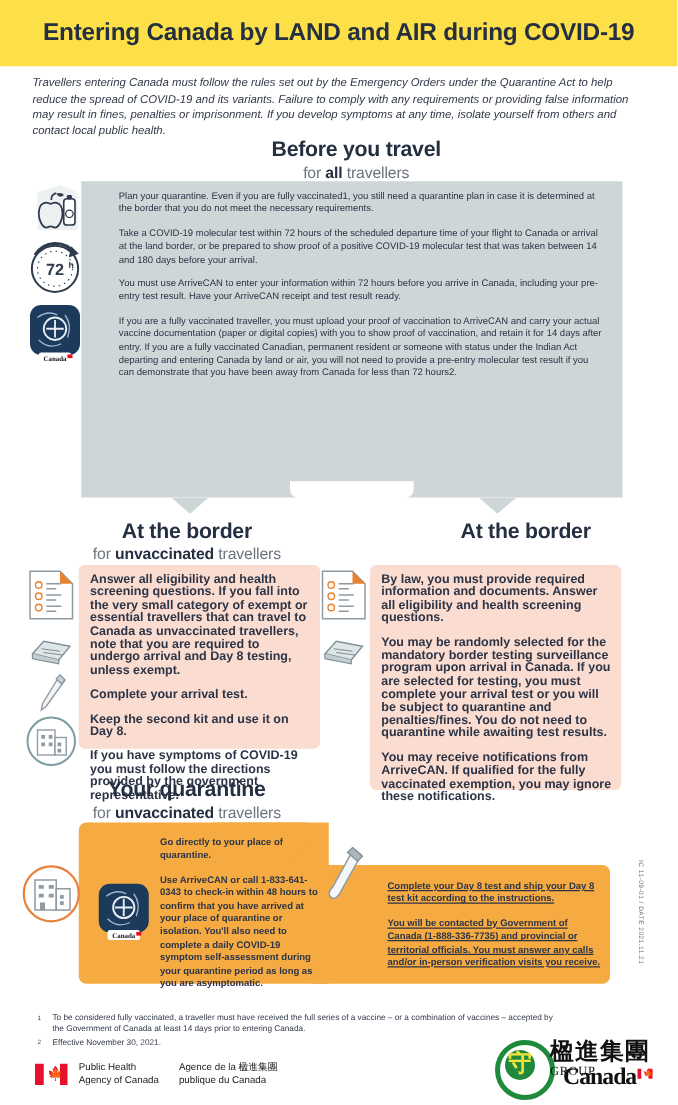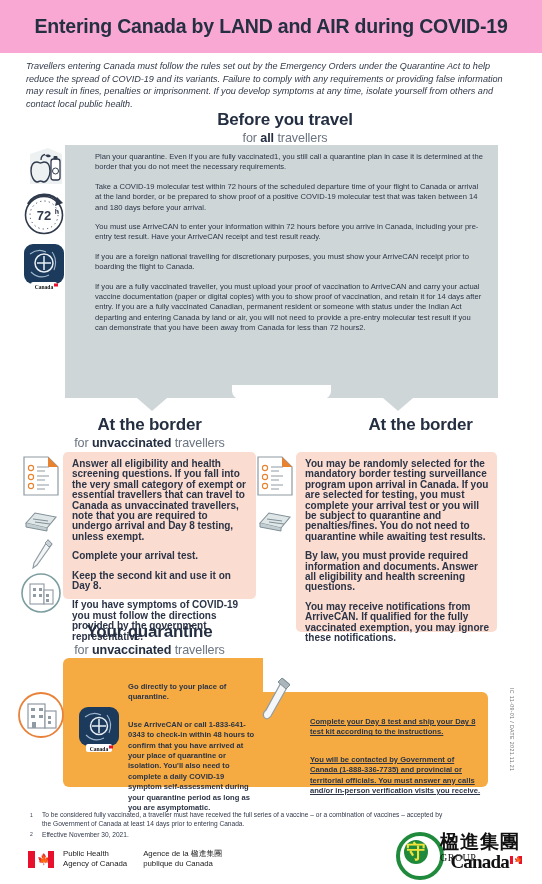--- a/index.html
+++ b/index.html
@@ -8,21 +8,21 @@
     background:#ffffff;
     font-family:"Liberation Sans", sans-serif;
     color:#2b3447;
     -webkit-font-smoothing:antialiased;
   }
   .page{position:relative;width:542px;height:884px;}
 
   
   .header-bar{
     position:absolute;left:0;top:0;width:542px;height:53px;
-    background:#f9a8d4;
+    background:#fde047;
     display:flex;align-items:center;justify-content:center;
   }
   .header-title{
     font-size:19.5px;font-weight:bold;color:#252f42;
     letter-spacing:-0.2px;text-align:center;
   }
 
   
   .intro{
     position:absolute;left:26px;top:60px;width:492px;
@@ -87,21 +87,21 @@
   }
   .orange-top-tab{
     position:absolute;left:170px;top:658px;width:75px;height:34px;
     background:#f5ab42;border-radius:0 0 22px 0;
   }
   .orange-right{
     position:absolute;left:245px;top:692px;width:243px;height:95px;
     background:#f5ab42;border-radius:0 6px 6px 6px;
   }
   .quar-txt{position:absolute;font-size:7.6px;line-height:10.4px;color:#2c3446;font-weight:bold;}
-  .quar-txt p{margin:17px 0 9px 0;}
+  .quar-txt p{margin:4px 0 9px 0;}
   #txt-quar-left{left:128px;top:665px;width:130px;}
   #txt-quar-right{left:310px;top:700px;width:172px;text-decoration:underline;}
 
   
   .footnotes{
     position:absolute;left:30px;top:810px;width:420px;
     font-size:6.6px;line-height:9.4px;color:#32394a;
   }
   .fn-row{display:flex;margin-bottom:1px;}
   .fn-num{width:12px;flex:0 0 12px;font-size:5px;padding-top:0.5px;text-align:left;}
@@ -195,24 +195,23 @@
     </div>
   </div>
 
   <div class="grey-box"></div>
   <div class="grey-notch"></div>
   <div class="grey-tail a"></div>
   <div class="grey-tail b"></div>
 
   <div class="grey-txt">
     <p>Plan your quarantine.
-Even if you are fully vaccinated1, you still call a quarantine plan in case it is determined at the border that you do not meet the necessary requirements.</p>
+Even if you are fully vaccinated1, you still need a quarantine plan in case it is determined at the border that you do not meet the necessary requirements.</p>
     <p>Take a COVID-19 molecular test within 72 hours of the scheduled departure time of your flight to Canada or arrival at the land border, or be prepared to show proof of a positive COVID-19 molecular test that was taken between 14 and 180 days before your arrival.</p>
     <p>You must use ArriveCAN to enter your information within 72 hours before you arrive in Canada, including your pre-entry test result. Have your ArriveCAN receipt and test result ready.</p>
-    <p>If you are a foreign national travelling for discretionary purposes, you must show your ArriveCAN receipt prior to boarding the flight to Canada.</p>
     <p>If you are a fully vaccinated traveller, you must upload your proof of vaccination to ArriveCAN and carry your actual vaccine documentation (paper or digital copies) with you to show proof of vaccination, and retain it for 14 days after entry. If you are a fully vaccinated Canadian, permanent resident or someone with status under the Indian Act departing and entering Canada by land or air, you will not need to provide a pre-entry molecular test result if you can demonstrate that you have been away from Canada for less than 72 hours2.</p>
   </div>
 
   <svg class="icon ic-apple" viewBox="0 0 44 40">
     <path d="M8 8 L26 2 L40 8 L40 38 L8 38 Z" fill="#eef1f2"></path>
     <path d="M15 16c-4 0-6 4-6 9s3 11 6 11c1.5 0 2-1 3.5-1s2 1 3.5 1c3 0 6-6 6-11s-2-9-6-9c-1.6 0-2.4 1-3.5 1s-1.9-1-3.5-1z" fill="none" stroke="#2f3a4c" stroke-width="1.4"></path>
     <path d="M19 14c0-3 1.5-5 4-5.5" fill="none" stroke="#2f3a4c" stroke-width="1.3"></path>
     <path d="M23 9c2.5-1 5-0.5 6 1-1.5 1.8-4 2-6-1z" fill="#2f3a4c"></path>
     <rect x="29" y="13" width="9" height="21" rx="2.5" fill="#fff" stroke="#2f3a4c" stroke-width="1.3"></rect>
     <rect x="31.5" y="10" width="4" height="3.5" rx="1" fill="#2f3a4c"></rect>
@@ -279,22 +278,22 @@
     <path d="M13 16h3v3h-3z M19 16h3v3h-3z M13 22h3v3h-3z M19 22h3v3h-3z M26 22h3v3h-3z M26 27h3v3h-3z" fill="#8f9aa3"></path>
   </svg>
 
   <div id="sec-border-vax">
     <div class="sec-title">
       <div class="t1">At the border</div>
     </div>
   </div>
   <div class="pink-box" id="pink-vax"></div>
   <div class="col-txt" id="txt-vax">
+    <p>By law, you must provide required information and documents. Answer all eligibility and health screening questions.</p>
     <p>You may be randomly selected for the mandatory border testing surveillance program upon arrival in Canada. If you are selected for testing, you must complete your arrival test or you will be subject to quarantine and penalties/fines. You do not need to quarantine while awaiting test results.</p>
-    <p>By law, you must provide required information and documents. Answer all eligibility and health screening questions.</p>
     <p>You may receive notifications from ArriveCAN. If qualified for the fully vaccinated exemption, you may ignore these notifications.</p>
   </div>
 
   <svg class="icon ic-doc-r" viewBox="0 0 38 42">
     <path d="M2 2 h24 l10 10 v28 h-34 z" fill="#ffffff" stroke="#8f9aa3" stroke-width="1.2"></path>
     <path d="M26 2 l10 10 h-10 z" fill="#e8822e"></path>
     <circle cx="9" cy="13" r="2.6" fill="none" stroke="#e8822e" stroke-width="1.1"></circle>
     <circle cx="9" cy="22" r="2.6" fill="none" stroke="#e8822e" stroke-width="1.1"></circle>
     <circle cx="9" cy="31" r="2.6" fill="none" stroke="#e8822e" stroke-width="1.1"></circle>
     <path d="M15 12 h12 M15 16 h8 M15 21 h12 M15 25 h8 M15 30 h12 M15 34 h8" stroke="#8f9aa3" stroke-width="1.2"></path>

